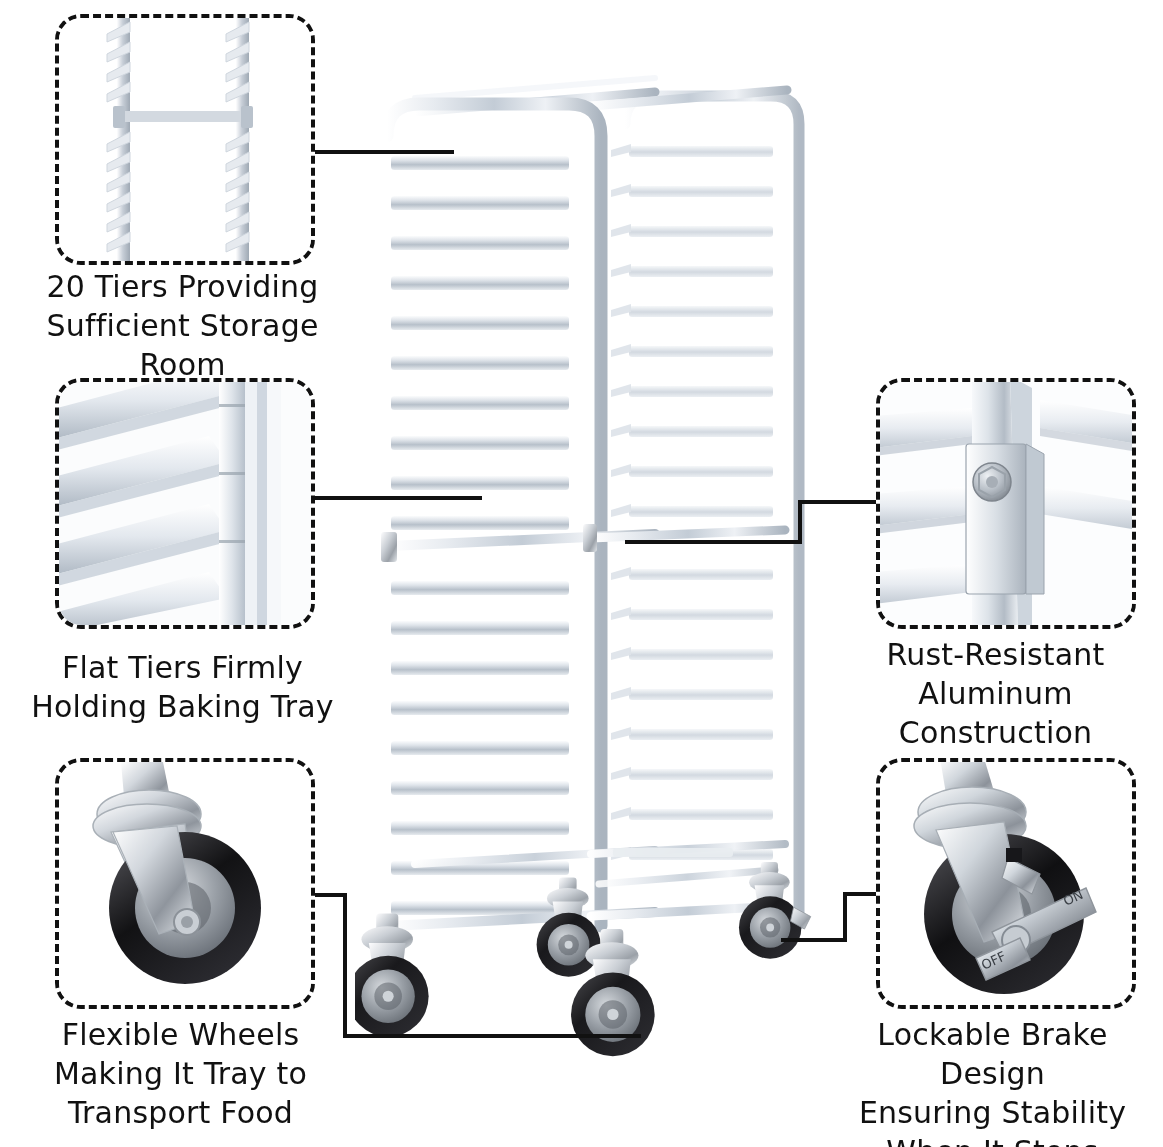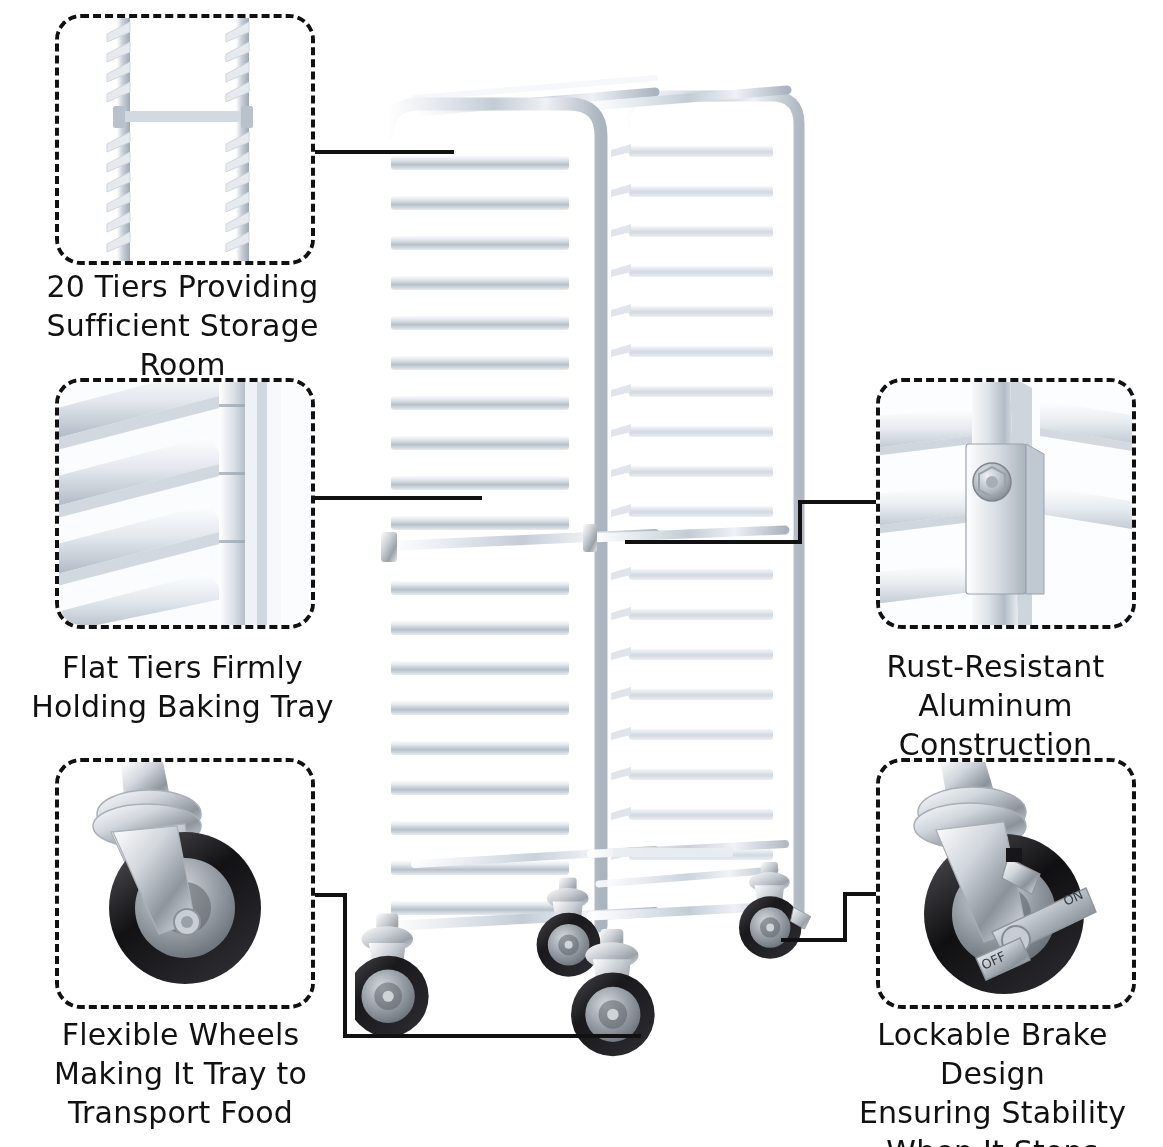--- a/index.html
+++ b/index.html
@@ -390,21 +390,21 @@
       <polygon points="130,-6 152,6 152,243 138,243" fill="#cdd5dd"></polygon>
 
       <rect x="86" y="62" width="60" height="150" rx="3" fill="url(#c4brk)" stroke="#9aa3ad" stroke-width="1.2"></rect>
       <polygon points="146,62 164,72 164,212 146,212" fill="#c0c9d2" stroke="#9aa3ad" stroke-width="1"></polygon>
 
       <circle cx="112" cy="100" r="19" fill="url(#c4bolt)" stroke="#7e858d" stroke-width="1.5"></circle>
       <polygon points="112,85 125,92 125,108 112,115 99,108 99,92" fill="none" stroke="#9aa2aa" stroke-width="2"></polygon>
       <circle cx="112" cy="100" r="6" fill="#a7aeb6"></circle>
     </svg>
   </div>
-  <div class="caption" style="left:828px;top:626px;width:335px;margin-top:12px;">Rust-Resistant
+  <div class="caption" style="left:828px;top:626px;width:335px;">Rust-Resistant
 Aluminum Construction</div>
 
   <div class="callout" style="left:876px;top:749px;width:252px;height:243px;">
     <svg class="photo" viewBox="0 0 252 243" xmlns="http://www.w3.org/2000/svg">
       <rect width="252" height="243" fill="#ffffff"></rect>
       <defs>
         <linearGradient id="c5fork" x1="0" y1="0" x2="1" y2="1">
           <stop offset="0%" stop-color="#ffffff"></stop>
             <stop offset="35%" stop-color="#d0d6dc"></stop>
           <stop offset="68%" stop-color="#8c929a"></stop>

